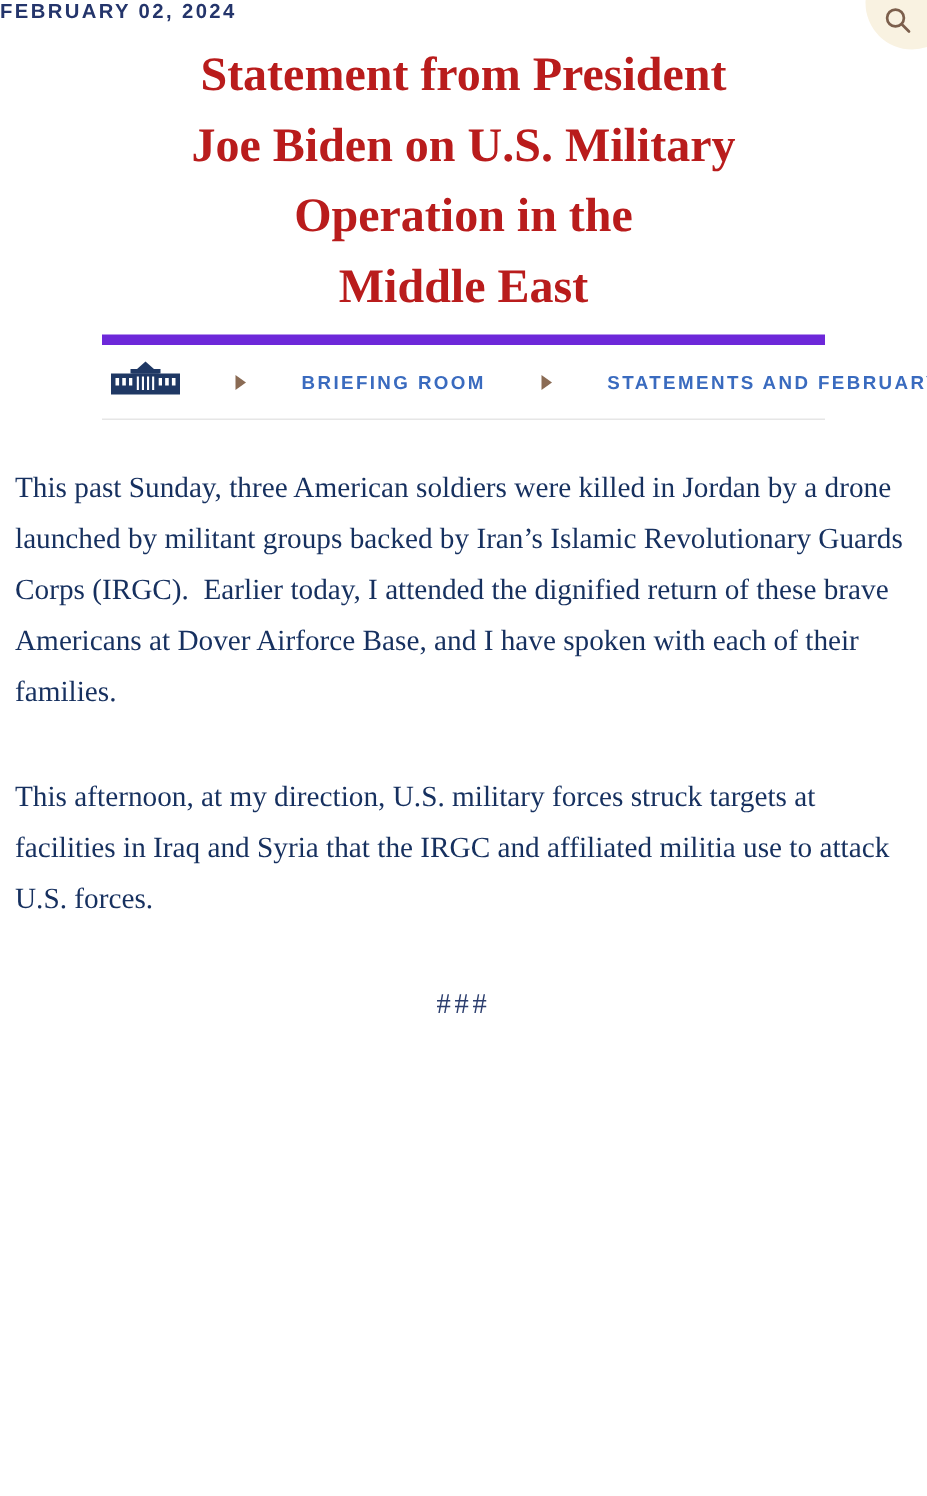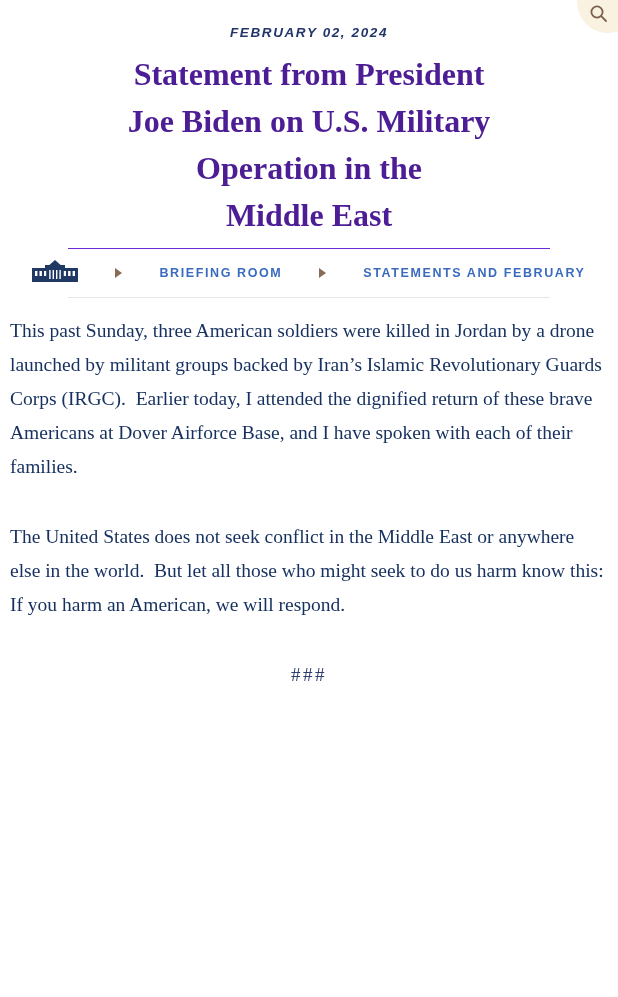--- a/index.html
+++ b/index.html
@@ -25,52 +25,49 @@
     cursor: pointer;
   }
   .search-btn svg {
     position: absolute;
     left: 12px;
     top: 33px;
   }
 
   
   .date {
-    margin-top: 25px;
-    text-align: center;
     font-family: "Liberation Sans", sans-serif;
     font-size: 13.5px;
     font-weight: bold;
     letter-spacing: 1.6px;
     color: #24356b;
-    font-style: italic;
   }
 
   
   .headline {
     margin: 11px auto 0;
     text-align: center;
     font-family: "Liberation Serif", serif;
     font-size: 32px;
     line-height: 47px;
     font-weight: bold;
-    color: #4c1d95;
+    color: #b91c1c;
     white-space: pre-line;
   }
 
   
   .crumb-bar {
     width: 482px;
     margin: 9px auto 0;
-    border-top: 1px solid #6d28d9;
+    border-top: 7px solid #6d28d9;
     border-bottom: 1px solid #e6e6e6;
     padding: 10px 6px;
     display: flex;
     align-items: center;
-    justify-content: center;
+    justify-content: flex-start;
     gap: 37px;
   }
   .crumb-home { display: flex; align-items: center; cursor: pointer; }
   .crumb-sep {
     width: 0; height: 0;
     border-top: 5px solid transparent;
     border-bottom: 5px solid transparent;
     border-left: 7px solid #8a6b54;
     flex: 0 0 auto;
   }
@@ -80,21 +77,21 @@
     font-weight: bold;
     letter-spacing: 1.6px;
     color: #3a6bbf;
     text-decoration: none;
     cursor: pointer;
     white-space: nowrap;
   }
 
   
   .article {
-    margin-top: 16px;
+    margin-top: 29px;
     padding: 0 10px;
     color: #16305f;
   }
   .article p {
     font-size: 19.5px;
     line-height: 34px;
     white-space: pre-wrap;
     margin-bottom: 36px;
   }
   .end-mark {
@@ -149,15 +146,15 @@
     </span>
   </span>
   <span class="crumb-sep"></span>
   <a class="crumb-link">BRIEFING ROOM</a>
   <span class="crumb-sep"></span>
   <a class="crumb-link">STATEMENTS AND FEBRUARY</a>
 </nav>
 
 <div class="article">
   <p>This past Sunday, three American soldiers were killed in Jordan by a drone launched by militant groups backed by Iran’s Islamic Revolutionary Guards Corps (IRGC).  Earlier today, I attended the dignified return of these brave Americans at Dover Airforce Base, and I have spoken with each of their families.</p>
-  <p>The United States does not seek conflict in the Middle East or anywhere else in the world.  But let all those who might seek to do us harm know this: If you harm an American, we will respond.</p>
+  <p>This afternoon, at my direction, U.S. military forces struck targets at facilities in Iraq and Syria that the IRGC and affiliated militia use to attack U.S. forces.</p>
   <div class="end-mark">###</div>
 </div>
 
 </body></html>

